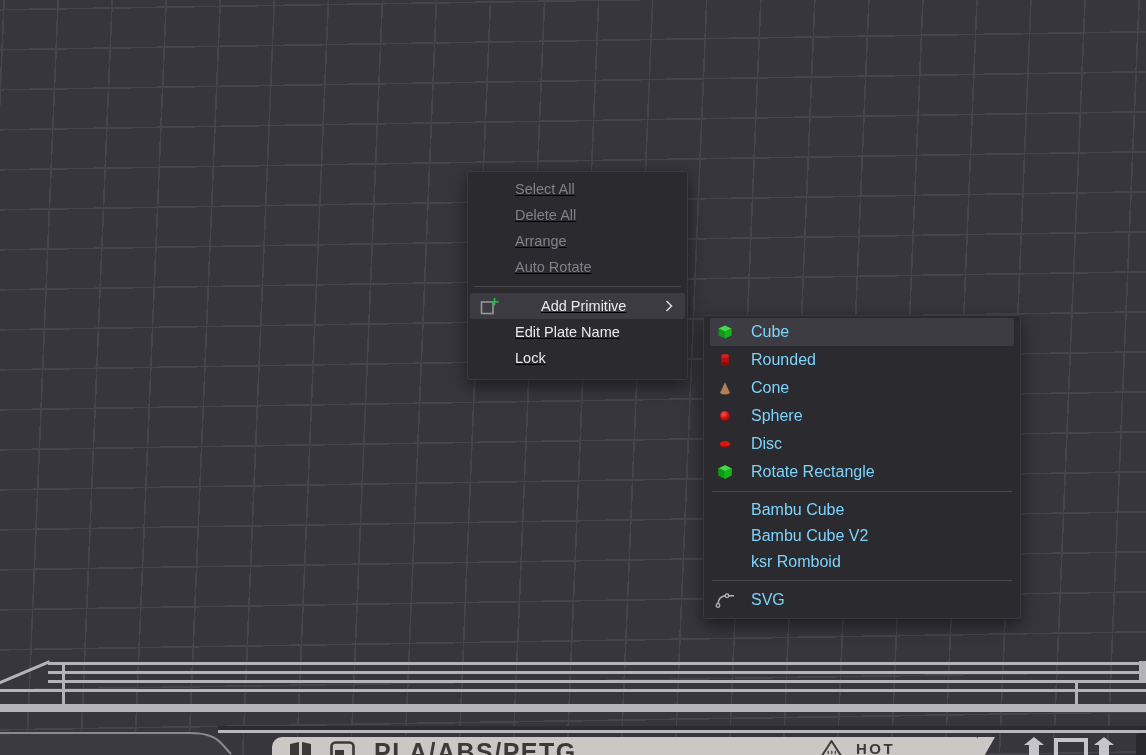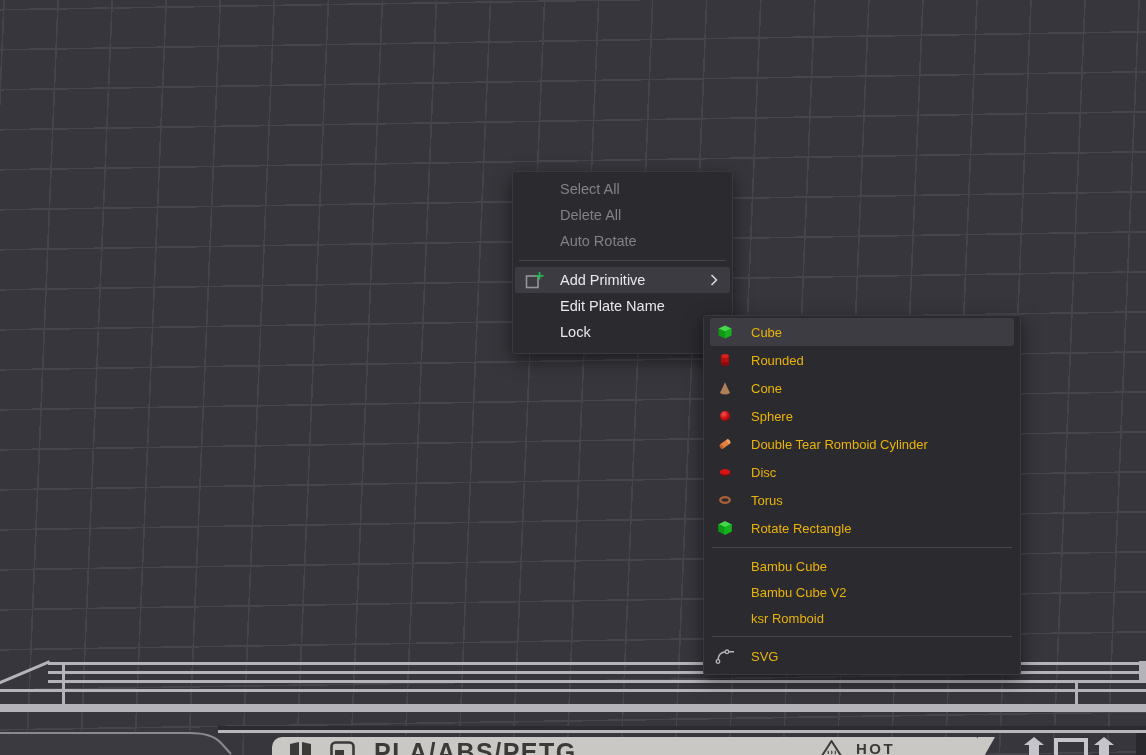--- a/index.html
+++ b/index.html
@@ -45,35 +45,35 @@
   .hot-text{font-size:15px;font-weight:bold;letter-spacing:2.5px;color:#3c3b39;}
 
   
   .marks-svg{position:absolute;left:1018px;top:736px;z-index:4;}
   .right-bar{position:absolute;left:1136px;top:733px;width:10px;height:22px;background:#29282d;
              border-radius:3px 0 0 0;z-index:5;}
 
   
   .menu{position:absolute;background:#2b2a2f;border:1px solid #3a393f;border-radius:3px;
         box-shadow:0 6px 18px rgba(0,0,0,.5);z-index:10;}
-  .ctx-menu{left:512px;top:171px;width:221px;padding:4px 0 8px 0;}
+  .ctx-menu{left:467px;top:171px;width:221px;padding:4px 0 8px 0;text-decoration:underline;}
   .sub-menu{left:703px;top:315px;width:318px;padding:2px 0 4px 0;z-index:11;}
 
   .mi{position:relative;display:flex;align-items:center;height:26px;padding-left:47px;
       font-size:14.5px;color:#e9e8ec;cursor:default;white-space:nowrap;}
   .mi.disabled{color:#828187;}
   .mi.hl{background:#3c3b41;}
-  .ctx-menu .mi.hl{margin:0 2px;padding-left:45px;border-radius:2px;}
+  .ctx-menu .mi.hl{margin:0 2px;padding-left:71px;border-radius:2px;}
   .mi .gutter-icon{position:absolute;left:10px;top:4px;}
   .mi .chev{position:absolute;right:12px;top:7px;}
   .sep{height:1px;background:#48474c;margin:5px 8px;}
   .sep-ctx{margin:6px 6px;}
 
   .smi{position:relative;display:flex;align-items:center;height:28px;padding-left:47px;
-       font-size:13px;color:#eab308;cursor:default;white-space:nowrap;}
+       font-size:16px;color:#7dd3fc;cursor:default;white-space:nowrap;}
   .smi.hl{background:#3d3c42;margin:0 6px;padding-left:41px;border-radius:2px;}
   .smi .p-icon{position:absolute;left:14px;top:7px;}
   .smi.hl .p-icon{left:8px;}
   .smi.model{height:26px;}
   .smi .svg-icon{position:absolute;left:11px;top:6px;}
 </style>
 </head>
 <body>
 
 <div class="viewport">
@@ -127,20 +127,23 @@
   <div class="right-bar"></div>
 
   <div class="menu ctx-menu">
     <div class="mi disabled">
       <span>Select All</span>
     </div>
     <div class="mi disabled">
       <span>Delete All</span>
     </div>
     <div class="mi disabled">
+      <span>Arrange</span>
+    </div>
+    <div class="mi disabled">
       <span>Auto Rotate</span>
     </div>
     <div class="sep sep-ctx"></div>
     <div class="mi hl">
       <svg class="gutter-icon" width="19" height="19">
         <rect x="1.5" y="5" width="11.5" height="11.5" fill="none" stroke="#96959b" stroke-width="1.6"></rect>
         <path d="M14.5,1 v7.5 M10.5,4.8 h8" fill="none" stroke="#28b44c" stroke-width="1.8"></path>
       </svg>
       <span>Add Primitive</span>
       <svg class="chev" width="8" height="12">
@@ -190,45 +193,29 @@
           <stop offset="0" stop-color="#f25555"></stop>
               <stop offset="0.55" stop-color="#cf1212"></stop>
               <stop offset="1" stop-color="#8c0606"></stop>
         </radialGradient>
           </defs>
         <circle cx="7" cy="7" r="5" fill="url(#gs)"></circle>
       </svg>
       <span>Sphere</span>
     </div>
 
-    <div class="smi">
-      <svg class="p-icon" width="14" height="14">
-        <g transform="rotate(-35 7 7)">
-          <rect x="2.6" y="4.4" width="8.8" height="5.2" fill="#e5813f"></rect>
-          <ellipse cx="11.4" cy="7" rx="1.5" ry="2.6" fill="#f2a36b"></ellipse>
-          <ellipse cx="2.6" cy="7" rx="1.5" ry="2.6" fill="#c05f2a"></ellipse>
-        </g>
-      </svg>
-      <span>Double Tear Romboid Cylinder</span>
-    </div>
 
     <div class="smi">
       <svg class="p-icon" width="14" height="14">
         <ellipse cx="7" cy="8.2" rx="5.2" ry="2.7" fill="#950a0a"></ellipse>
         <ellipse cx="7" cy="6.8" rx="5.2" ry="2.7" fill="#d51616"></ellipse>
       </svg>
       <span>Disc</span>
     </div>
 
-    <div class="smi">
-      <svg class="p-icon" width="14" height="14">
-        <ellipse cx="7" cy="7" rx="4.7" ry="2.9" fill="none" stroke="#a86038" stroke-width="2.4"></ellipse>
-      </svg>
-      <span>Torus</span>
-    </div>
 
     <div class="smi">
       <svg class="p-icon" width="14" height="14">
         <g stroke-linejoin="round">
           <polygon points="7,1 13,4 7,7 1,4" fill="#42d94a" stroke="#42d94a" stroke-width="1.6"></polygon>
           <polygon points="1,4 7,7 7,13 1,10" fill="#0e9916" stroke="#0e9916" stroke-width="1.6"></polygon>
           <polygon points="13,4 7,7 7,13 13,10" fill="#16b21e" stroke="#16b21e" stroke-width="1.6"></polygon>
         </g>
       </svg>
       <span>Rotate Rectangle</span>

